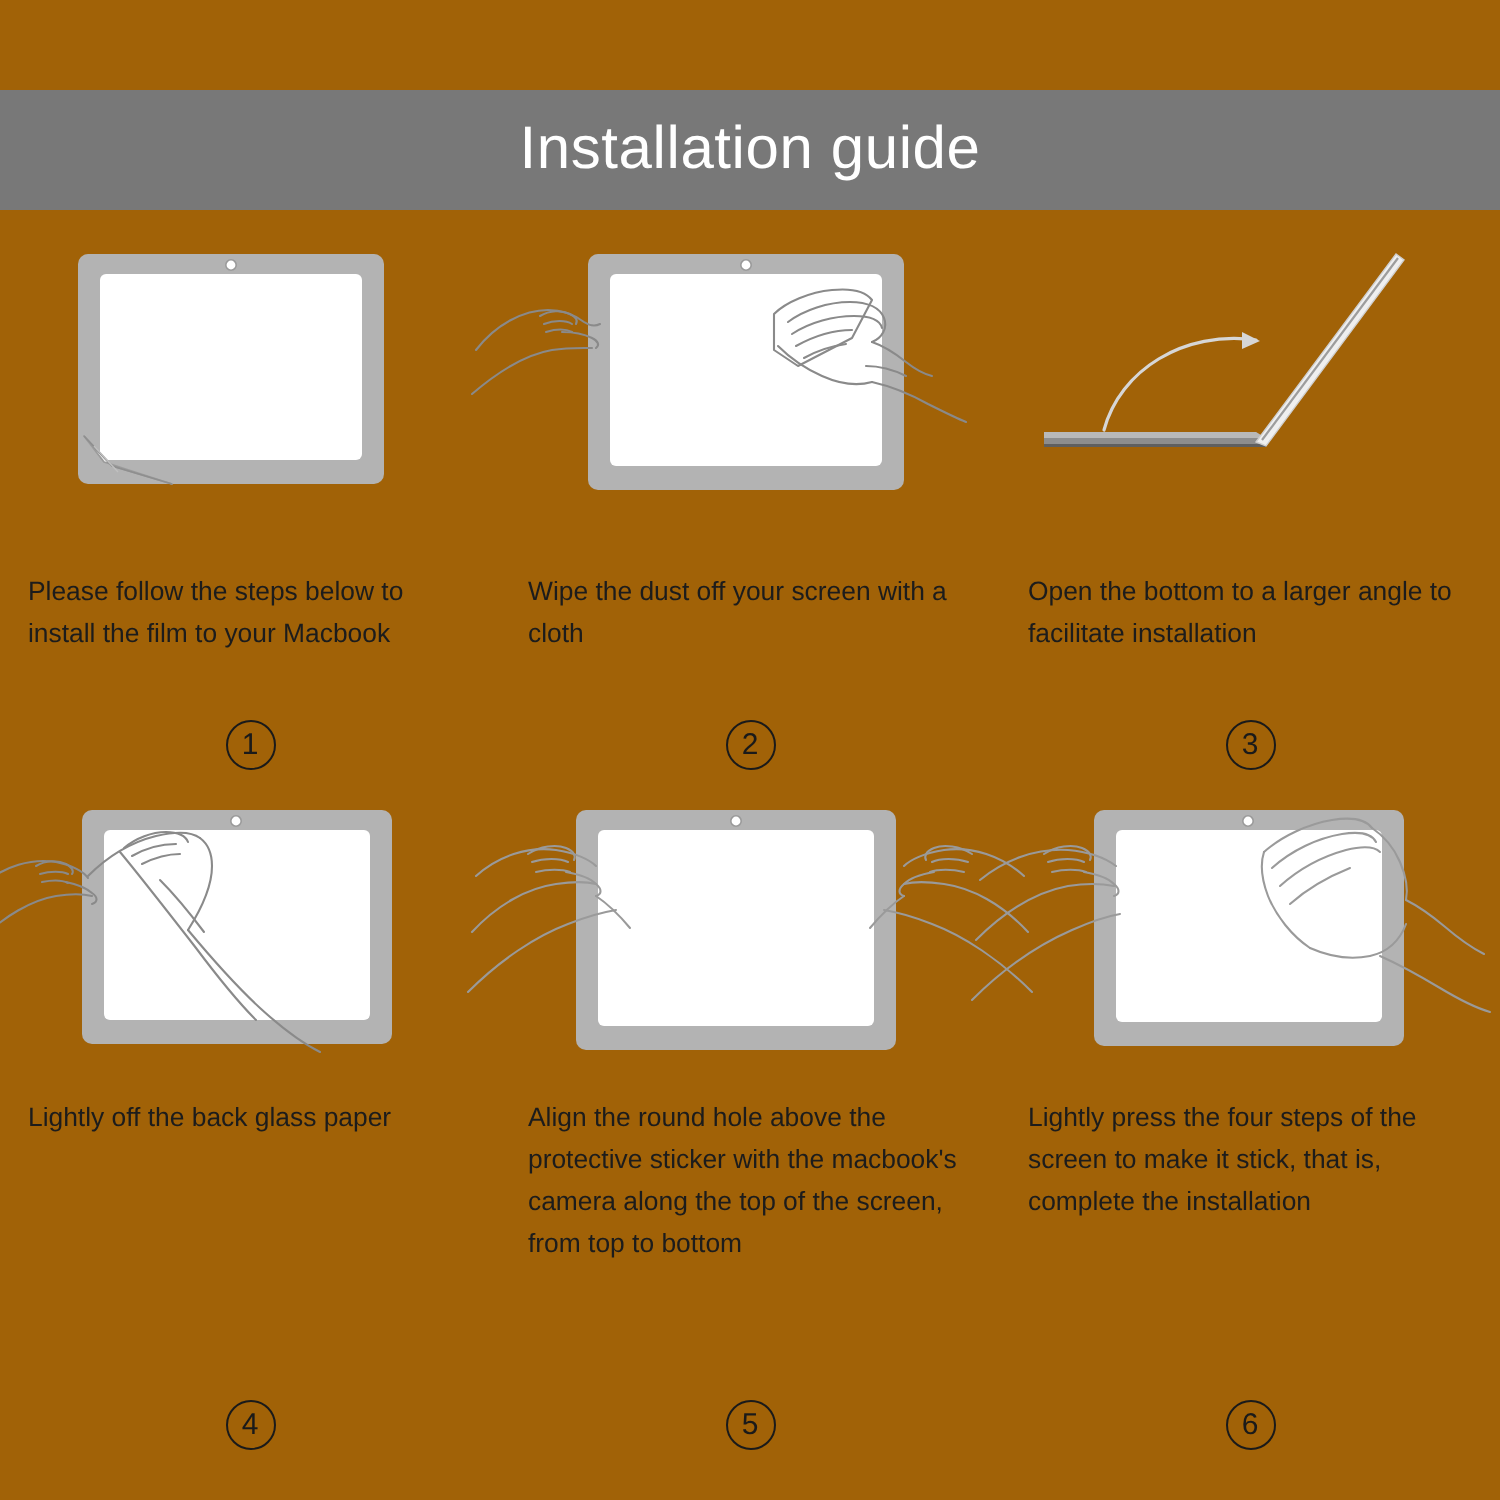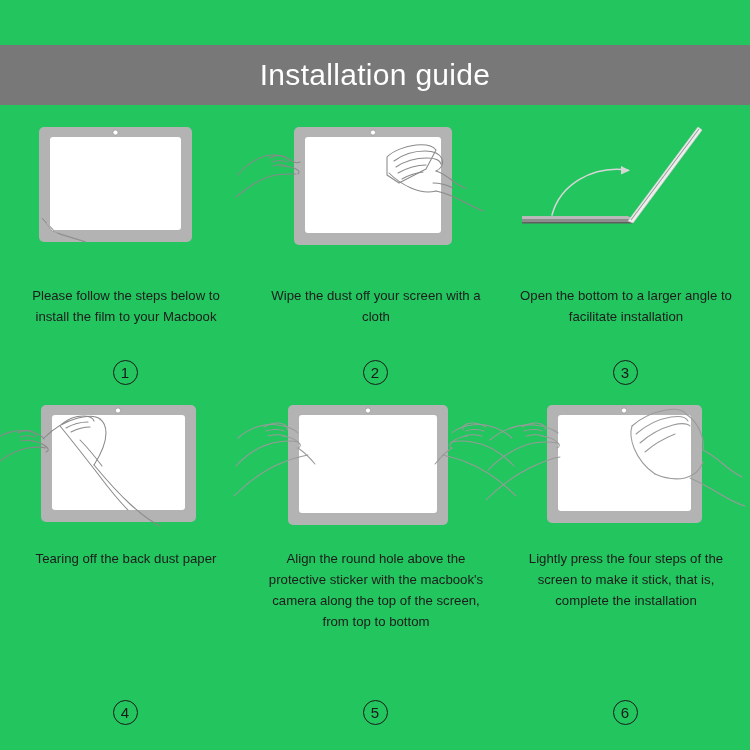--- a/index.html
+++ b/index.html
@@ -10,21 +10,21 @@
     width: 750px;
     height: 750px;
     background: #ffffff;
     font-family: "Liberation Sans", sans-serif;
     overflow: hidden;
   }
   #page {
     position: relative;
     width: 750px;
     height: 750px;
-    background: #22c55e;
+    background: #a16207;
   }
 
   
   .header-band {
     position: absolute;
     left: 0;
     top: 45px;
     width: 750px;
     height: 60px;
     background: #787878;
@@ -48,21 +48,20 @@
     top: 105px;
     width: 750px;
     height: 645px;
     display: grid;
     grid-template-columns: 250px 250px 250px;
     grid-template-rows: 295px 350px;
   }
   .step-cell {
     position: relative;
     box-sizing: border-box;
-    text-align: center;
   }
 
   
   .illus {
     position: relative;
     width: 250px;
     height: 150px;
     overflow: visible;
   }
   .illus svg {
@@ -236,21 +235,21 @@
             <path d="M62 24 C 68 19, 76 16, 83 16 C 89 16, 93 18, 94 21"></path>
             <path d="M66 28 C 73 24, 81 22, 88 22"></path>
             <path d="M71 32 C 77 29, 84 27, 90 27"></path>
             <path d="M100 19 C 104 22, 106 27, 106 33 C 106 43, 101 54, 94 65"></path>
             <path d="M60 26 C 70 38, 84 56, 98 74 C 110 90, 120 102, 128 110"></path>
             <path d="M94 65 C 104 77, 117 92, 130 104 C 142 115, 152 122, 160 126"></path>
             <path d="M80 40 C 88 48, 96 58, 102 66"></path>
           </g>
         </svg>
       </div>
-      <div class="caption cap-r2">Tearing off the back dust paper</div>
+      <div class="caption cap-r2">Lightly off the back glass paper</div>
       <div class="num-badge badge-r2">
         <div class="circle-num">4</div>
       </div>
     </div>
 
     <div class="step-cell">
       <div class="illus">
         <svg width="250" height="150" viewBox="0 0 250 150">
           <g>
             <rect x="38" y="5" width="160" height="120" rx="5" fill="#b3b3b3"></rect>

